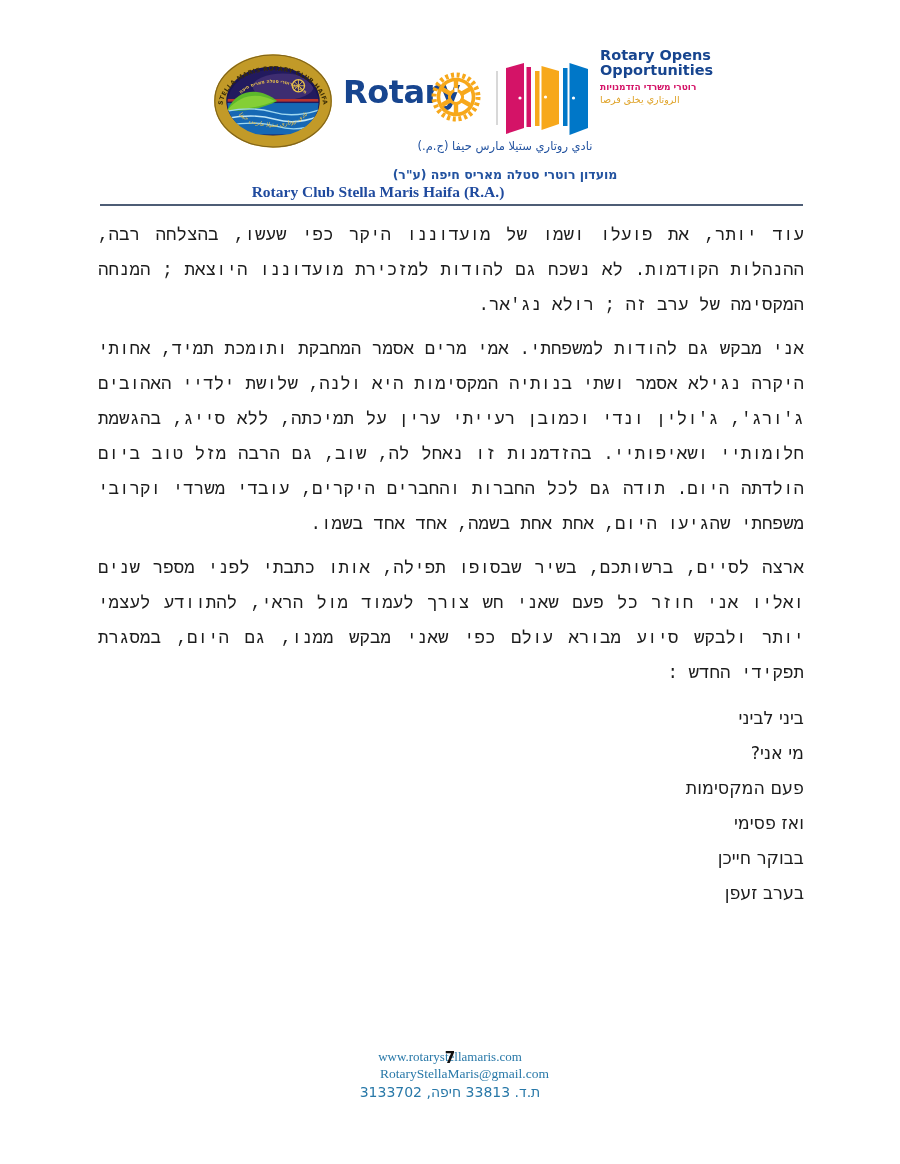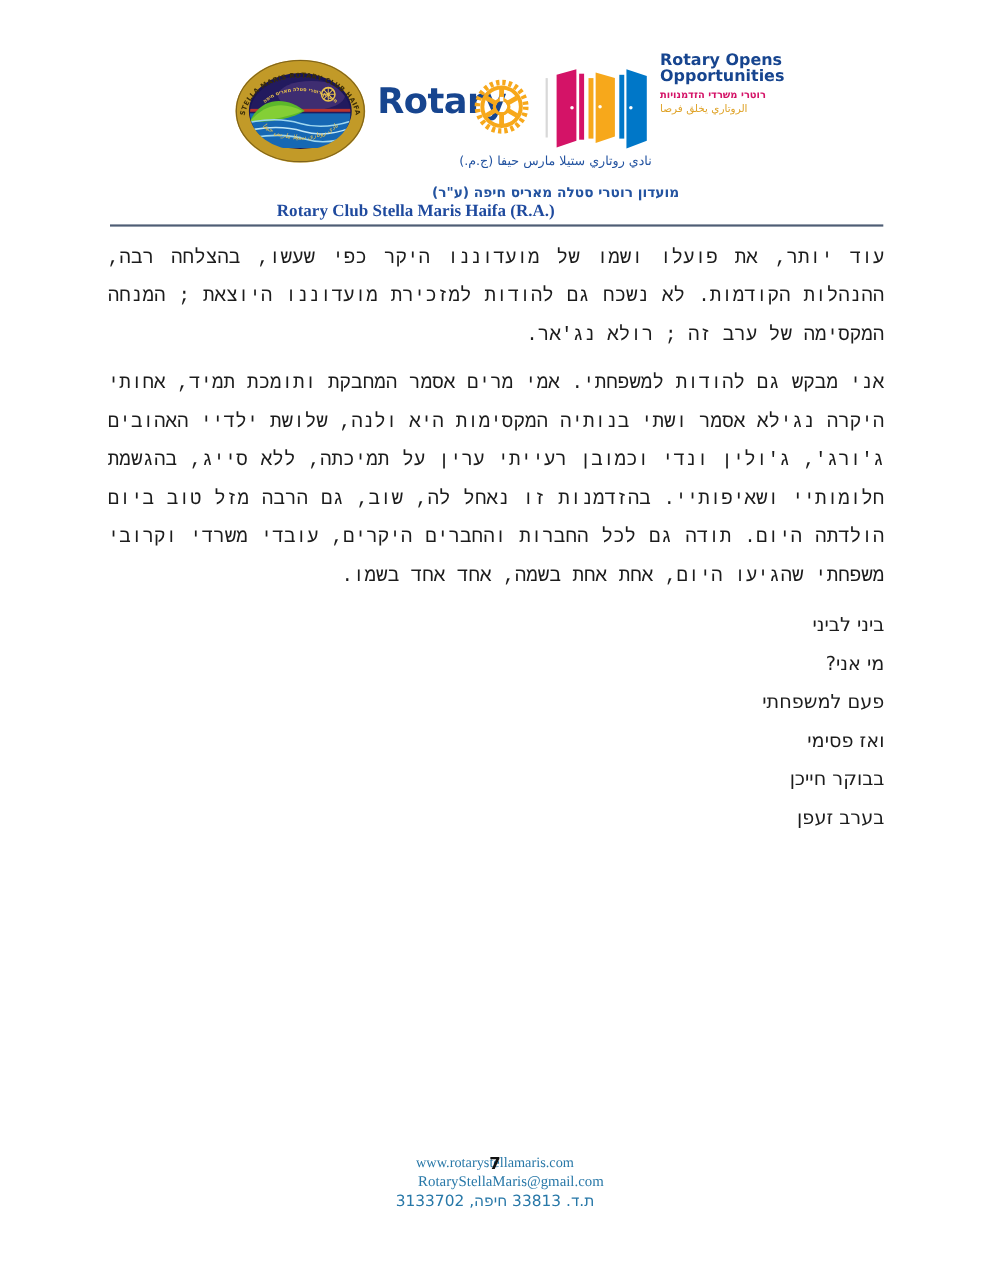--- a/index.html
+++ b/index.html
@@ -127,26 +127,27 @@
 
     <div class="club-line club-ar">نادي روتاري ستيلا مارس حيفا (ج.م.)</div>
     <div class="club-line club-he">מועדון רוטרי סטלה מאריס חיפה (ע"ר)</div>
     <div class="club-line club-en">Rotary Club Stella Maris Haifa (R.A.)</div>
     <div class="head-rule"></div>
   </div>
 
   <div class="main">
     <p class="para">עוד יותר, את פועלו ושמו של מועדוננו היקר כפי שעשו, בהצלחה רבה, ההנהלות הקודמות. לא נשכח גם להודות למזכירת מועדוננו היוצאת ; המנחה המקסימה של ערב זה ; רולא נג'אר.</p>
     <p class="para">אני מבקש גם להודות למשפחתי. אמי מרים אסמר המחבקת ותומכת תמיד, אחותי היקרה נגילא אסמר ושתי בנותיה המקסימות היא ולנה, שלושת ילדיי האהובים ג'ורג', ג'ולין ונדי וכמובן רעייתי ערין על תמיכתה, ללא סייג, בהגשמת חלומותיי ושאיפותיי. בהזדמנות זו נאחל לה, שוב, גם הרבה מזל טוב ביום הולדתה היום. תודה גם לכל החברות והחברים היקרים, עובדי משרדי וקרובי משפחתי שהגיעו היום, אחת אחת בשמה, אחד אחד בשמו.</p>
+    <p class="para">ארצה לסיים, ברשותכם, בשיר שבסופו תפילה, אותו כתבתי לפני מספר שנים ואליו אני חוזר כל פעם שאני חש צורך לעמוד מול הראי, להתוודע לעצמי יותר ולבקש סיוע מבורא עולם כפי שאני מבקש ממנו, גם היום, במסגרת תפקידי החדש :</p>
 
     <div class="poem">
       <div class="stanza">
         <div class="poem-line">ביני לביני</div>
         <div class="poem-line">מי אני?</div>
-        <div class="poem-line">פעם למשפחתי</div>
+        <div class="poem-line">פעם המקסימות</div>
         <div class="poem-line">ואז פסימי</div>
         <div class="poem-line">בבוקר חייכן</div>
         <div class="poem-line">בערב זעפן</div>
       </div>
     </div>
   </div>
 
   <div class="footer">
     <div>
       <span class="footer-site-wrap">

